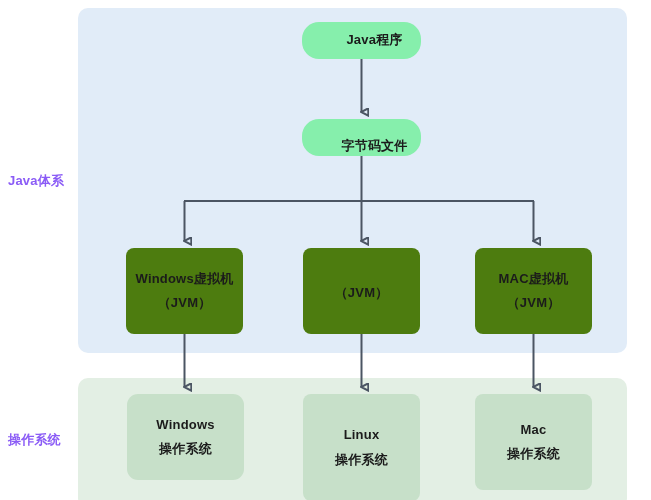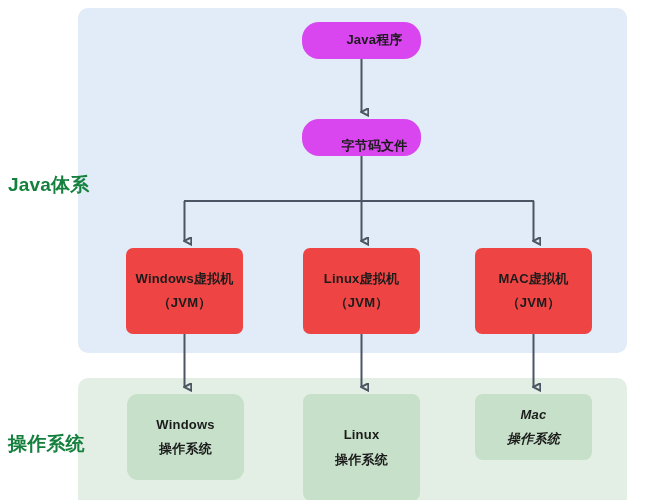--- a/index.html
+++ b/index.html
@@ -34,23 +34,23 @@
     left: 78px;
     top: 378px;
     width: 549px;
     height: 130px;
     background: #e3efe4;
   }
 
   
   .side-label {
     position: absolute;
-    font-size: 19px;
+    font-size: 13px;
     font-weight: bold;
-    color: #15803d;
+    color: #8b5cf6;
     letter-spacing: 0.2px;
     white-space: nowrap;
   }
   #label-java {
     left: 8px;
     top: 172px;
   }
   #label-os {
     left: 8px;
     top: 431px;
@@ -66,46 +66,45 @@
     justify-content: center;
     border-radius: 8px;
     text-align: center;
     color: #1b1b1b;
     font-size: 13px;
     font-weight: bold;
     line-height: 1.55;
     letter-spacing: 0.2px;
   }
   .node-top {
-    background: #d946ef;
+    background: #86efac;
     border-radius: 17px;
     padding-left: 26px;
   }
   .node-jvm {
-    background: #ef4444;
-    border-radius: 7px;
+    background: #4d7c0f;
   }
   .node-os {
     background: #c7e0c9;
   }
   .node .line2 {
     display: block;
     margin-top: 4px;
   }
 
   #node-java-program { left: 302px; top: 22px;  width: 119px; height: 37px; }
   #node-bytecode     { left: 302px; top: 119px; width: 119px; height: 37px; justify-content: flex-end; }
 
   #node-jvm-windows  { left: 126px; top: 248px; width: 117px; height: 86px; }
   #node-jvm-linux    { left: 303px; top: 248px; width: 117px; height: 86px; }
   #node-jvm-mac      { left: 475px; top: 248px; width: 117px; height: 86px; align-items: center; }
 
   #node-os-windows   { left: 127px; top: 394px; width: 117px; height: 86px; border-radius: 11px; }
   #node-os-linux     { left: 303px; top: 394px; width: 117px; height: 107px; }
-  #node-os-mac       { left: 475px; top: 394px; width: 117px; height: 66px; font-style: italic; }
+  #node-os-mac       { left: 475px; top: 394px; width: 117px; height: 96px; }
 
   
   #connectors {
     position: absolute;
     left: 0;
     top: 0;
     width: 651px;
     height: 500px;
     pointer-events: none;
   }
@@ -155,21 +154,20 @@
   <div class="node node-top" id="node-bytecode">
     <span>字节码文件</span>
   </div>
 
   <div class="node node-jvm" id="node-jvm-windows">
     <span>Windows虚拟机</span>
     <span class="line2">（JVM）</span>
   </div>
 
   <div class="node node-jvm" id="node-jvm-linux">
-    <span>Linux虚拟机</span>
     <span class="line2">（JVM）</span>
   </div>
 
   <div class="node node-jvm" id="node-jvm-mac">
     <span>MAC虚拟机</span>
     <span class="line2">（JVM）</span>
   </div>
 
   <div class="node node-os" id="node-os-windows">
     <span>Windows</span>

